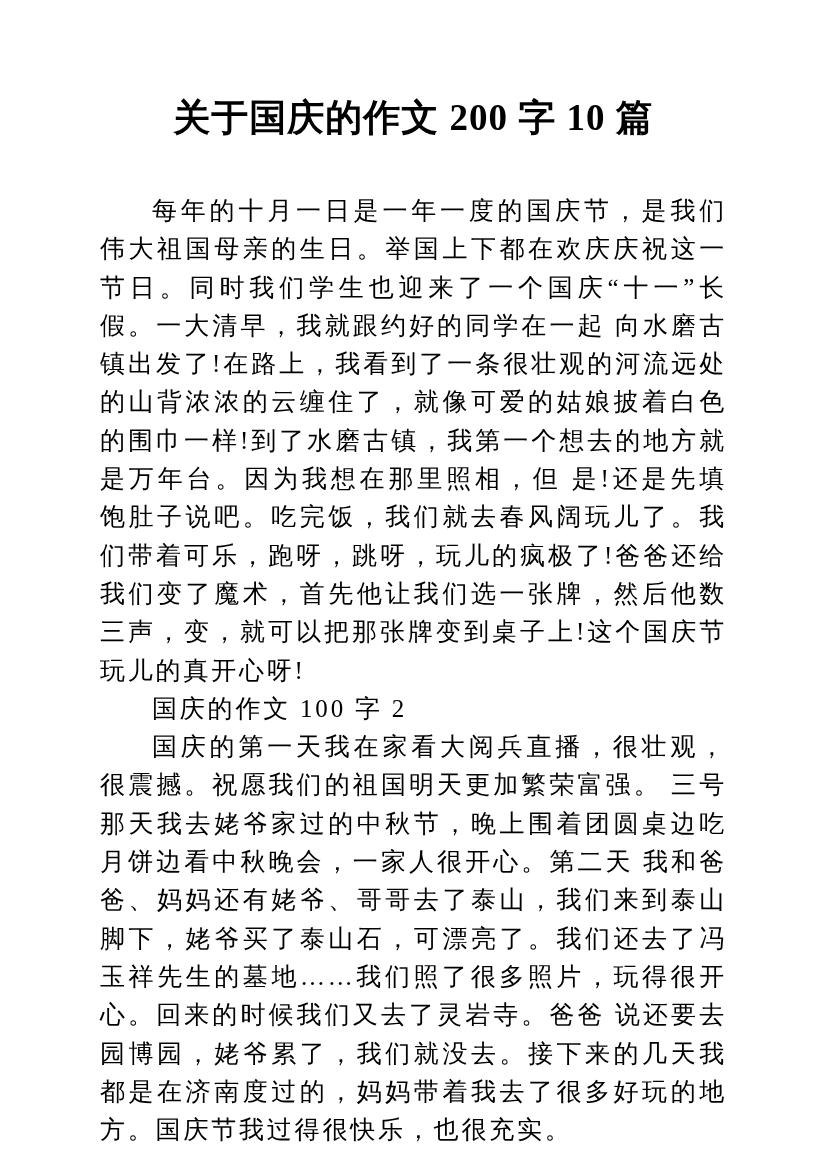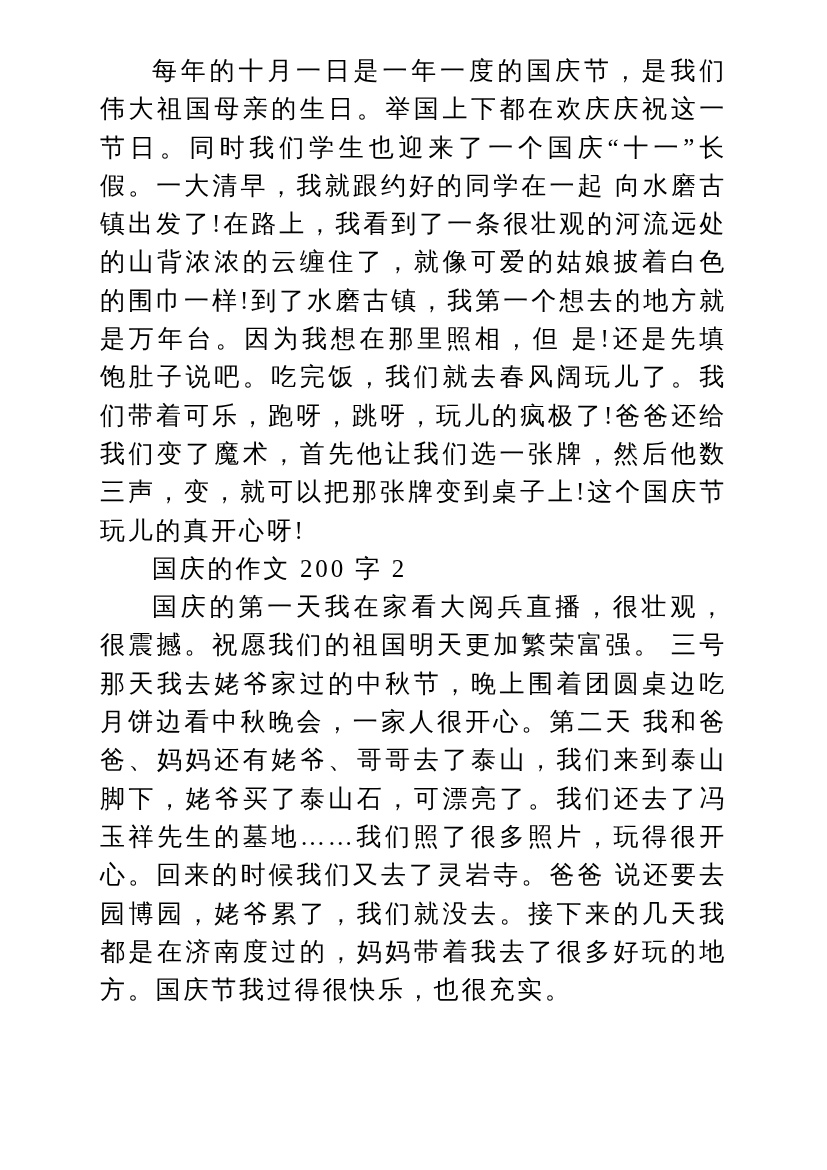--- a/index.html
+++ b/index.html
@@ -45,18 +45,19 @@
     text-align: justify;
     text-indent: 52px;
     color: #000000;
     word-break: break-all;
   }
 </style>
 </head>
 <body>
 
 <div class="page">
+  <h1 class="doc-title">关于国庆的作文 200 字 10 篇</h1>
   <div class="doc-body">
     <p class="para">每年的十月一日是一年一度的国庆节，是我们伟大祖国母亲的生日。举国上下都在欢庆庆祝这一节日。同时我们学生也迎来了一个国庆“十一”长假。一大清早，我就跟约好的同学在一起 向水磨古镇出发了!在路上，我看到了一条很壮观的河流远处的山背浓浓的云缠住了，就像可爱的姑娘披着白色的围巾一样!到了水磨古镇，我第一个想去的地方就是万年台。因为我想在那里照相，但 是!还是先填饱肚子说吧。吃完饭，我们就去春风阔玩儿了。我们带着可乐，跑呀，跳呀，玩儿的疯极了!爸爸还给我们变了魔术，首先他让我们选一张牌，然后他数三声，变，就可以把那张牌变到桌子上!这个国庆节玩儿的真开心呀!</p>
-    <p class="para">国庆的作文 200 字 2</p>
+    <p class="para">国庆的作文 100 字 2</p>
     <p class="para">国庆的第一天我在家看大阅兵直播，很壮观，很震撼。祝愿我们的祖国明天更加繁荣富强。 三号那天我去姥爷家过的中秋节，晚上围着团圆桌边吃月饼边看中秋晚会，一家人很开心。第二天 我和爸爸、妈妈还有姥爷、哥哥去了泰山，我们来到泰山脚下，姥爷买了泰山石，可漂亮了。我们还去了冯玉祥先生的墓地……我们照了很多照片，玩得很开心。回来的时候我们又去了灵岩寺。爸爸 说还要去园博园，姥爷累了，我们就没去。接下来的几天我都是在济南度过的，妈妈带着我去了很多好玩的地方。国庆节我过得很快乐，也很充实。</p>
   </div>
 </div>
 
 </body></html>

